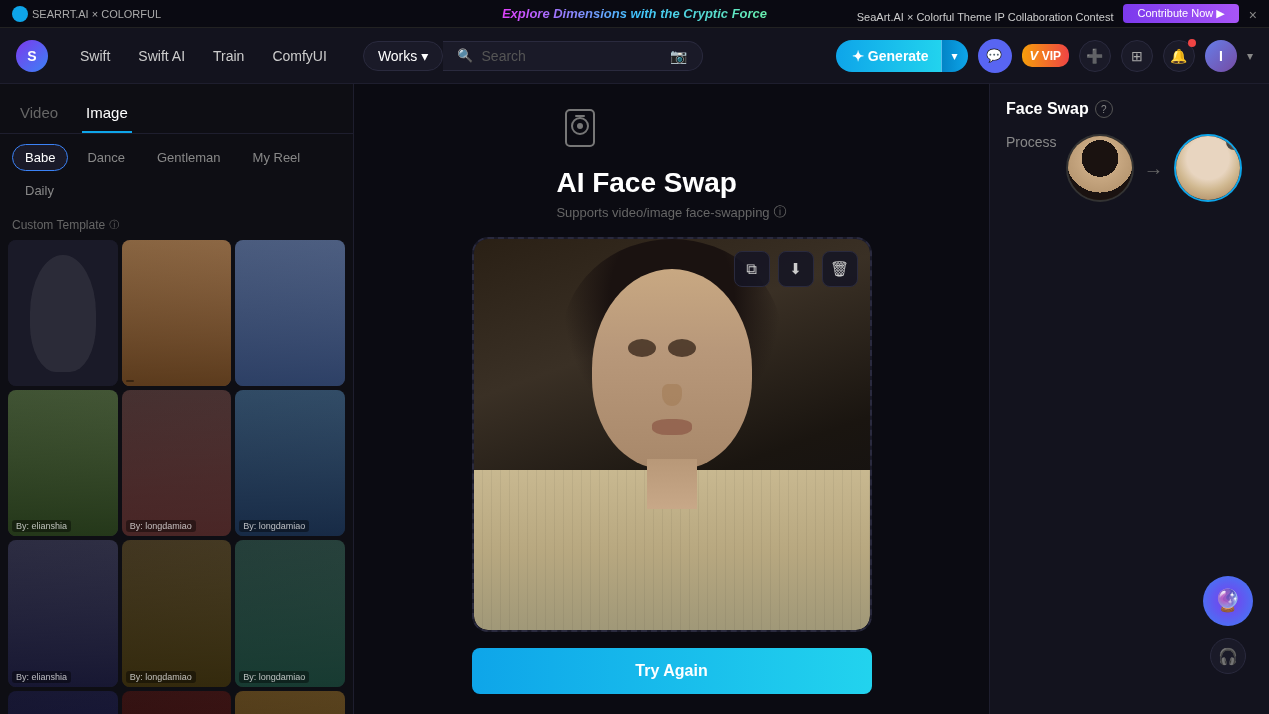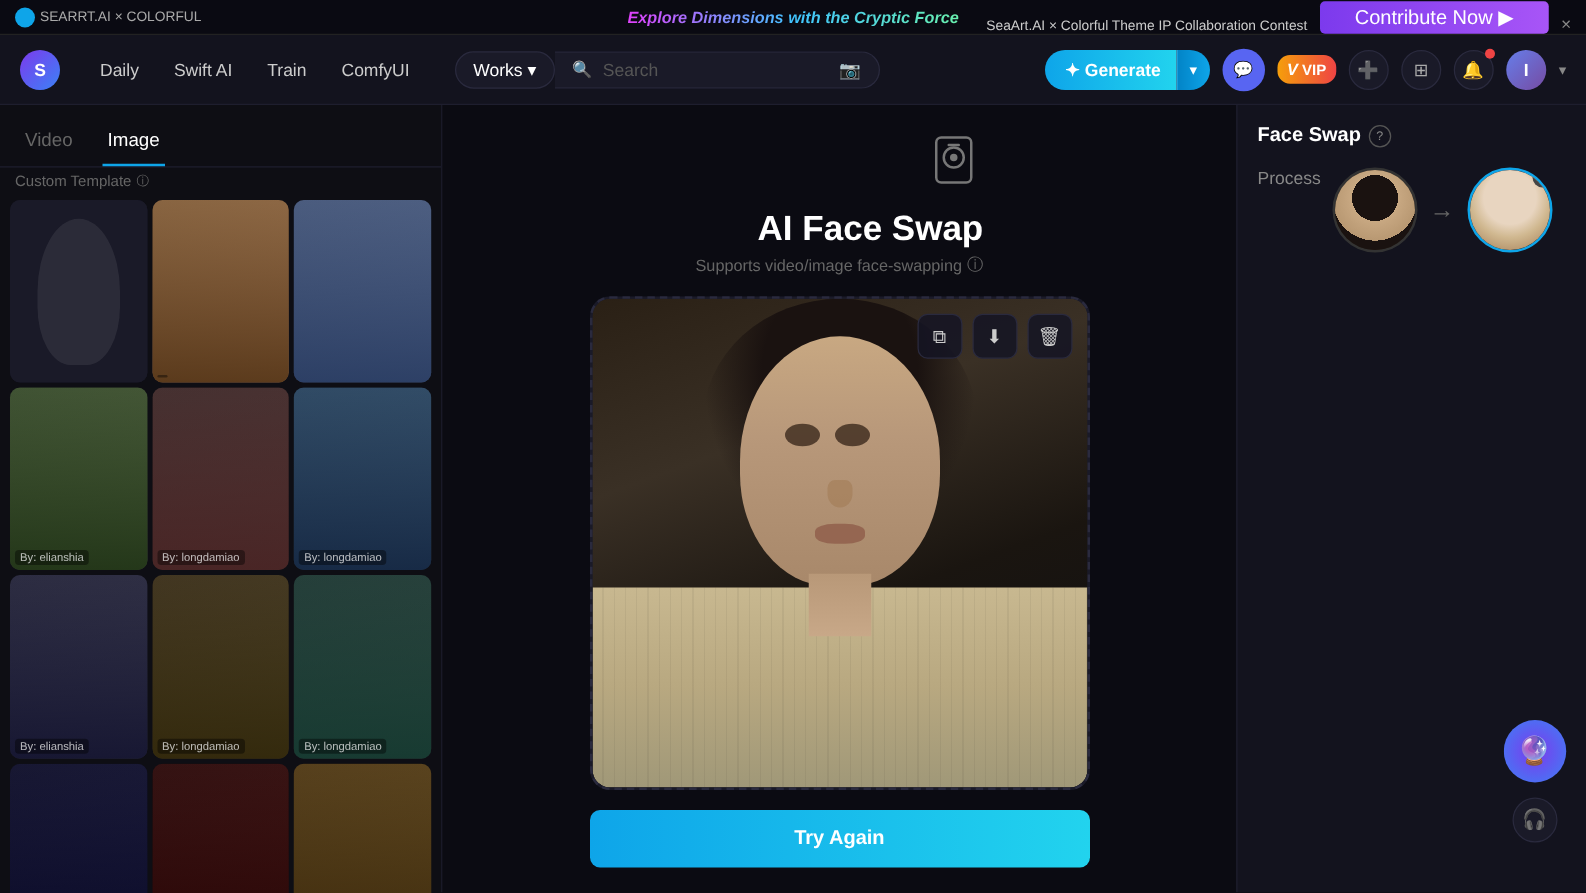--- a/index.html
+++ b/index.html
@@ -17,22 +17,22 @@
       position: relative;
     }
     .banner-left { display: flex; align-items: center; gap: 8px; font-size: 12px; color: #aaa; }
     .banner-center { position: absolute; left: 50%; transform: translateX(-50%); font-style: italic; font-weight: 700; font-size: 13px; background: linear-gradient(90deg, #e040fb, #40c4ff, #69f0ae); -webkit-background-clip: text; -webkit-text-fill-color: transparent; }
     .banner-right-area { display: flex; align-items: flex-end; gap: 10px; font-size: 11px; color: #ccc; }
     .contribute-btn {
       background: linear-gradient(90deg, #7c3aed, #a855f7);
       color: #fff;
       border: none;
       border-radius: 4px;
-      padding: 3px 28px;
-      font-size: 16px;
+      padding: 3px 14px;
+      font-size: 11px;
       cursor: pointer;
     }
     .banner-close { color: #888; cursor: pointer; font-size: 14px; background: none; border: none; }
 
     
     .navbar {
       background: #13131e;
       display: flex;
       align-items: center;
       height: 56px;
@@ -124,21 +124,21 @@
     .gallery::-webkit-scrollbar { width: 4px; }
     .gallery::-webkit-scrollbar-track { background: transparent; }
     .gallery::-webkit-scrollbar-thumb { background: #333; border-radius: 2px; }
 
     .gallery-grid { display: grid; grid-template-columns: repeat(3, 1fr); gap: 4px; }
     .gallery-item { border-radius: 8px; overflow: hidden; aspect-ratio: 3/4; position: relative; cursor: pointer; }
     .gallery-item-label { position: absolute; bottom: 4px; left: 4px; font-size: 9px; color: rgba(255,255,255,0.7); background: rgba(0,0,0,0.4); padding: 1px 4px; border-radius: 3px; }
 
     
     .center-area { flex: 1; background: #0b0b12; display: flex; flex-direction: column; align-items: center; padding: 20px; gap: 16px; }
-    .face-swap-header { text-align: right; }
+    .face-swap-header { text-align: left; }
     .face-swap-title { font-size: 28px; font-weight: 700; color: #fff; }
     .face-swap-subtitle { font-size: 13px; color: #666; display: flex; align-items: center; gap: 4px; margin-top: 4px; }
 
     .image-container {
       border: 2px dashed #2a2a3e;
       border-radius: 16px;
       width: 400px;
       height: 440px;
       position: relative;
       overflow: hidden;
@@ -238,21 +238,21 @@
     <span>SeaArt.AI × Colorful Theme IP Collaboration Contest</span>
     <button class="contribute-btn">Contribute Now ▶</button>
     <button class="banner-close">×</button>
   </div>
 </div>
 
 <div class="navbar">
   <div class="logo">S</div>
 
   <nav class="nav-links">
-    <a class="nav-link">Daily</a>
+    <a class="nav-link">Swift</a>
     <a class="nav-link">Swift AI</a>
     <a class="nav-link">Train</a>
     <a class="nav-link">ComfyUI</a>
   </nav>
 
   <div style="display:flex;align-items:center;gap:0;margin-left:12px;">
     <div class="works-selector">
       <span>Works</span>
       <span class="chevron">▾</span>
     </div>
@@ -285,20 +285,27 @@
     <span style="color:#888;font-size:12px;cursor:pointer;">▾</span>
   </div>
 </div>
 
 <div class="main-layout">
 
   <div class="left-sidebar">
     <div class="sidebar-tabs">
       <div class="sidebar-tab">Video</div>
       <div class="sidebar-tab active">Image</div>
+    </div>
+    <div class="category-tabs">
+      <div class="cat-tab active">Babe</div>
+      <div class="cat-tab inactive">Dance</div>
+      <div class="cat-tab inactive">Gentleman</div>
+      <div class="cat-tab inactive">My Reel</div>
+      <div class="cat-tab inactive">Daily</div>
     </div>
     <div class="custom-template-row">
       <span>Custom Template</span>
       <span style="font-size:10px;">ⓘ</span>
     </div>
     <div class="gallery">
       <div class="gallery-grid">
 
         <div class="gallery-item gi-1" style="background:#1a1a28;">
           <div class="face-silhouette">

